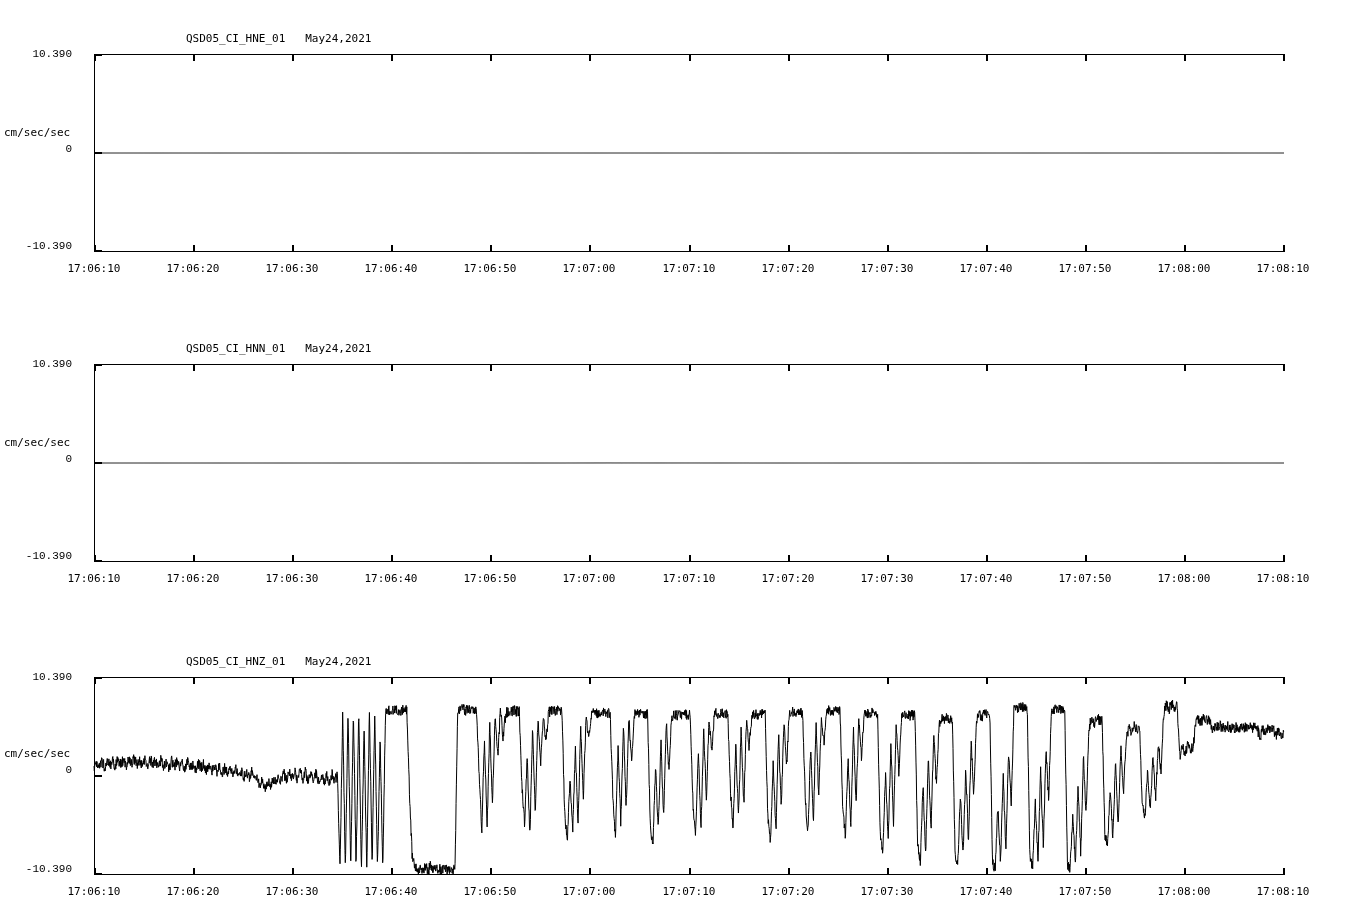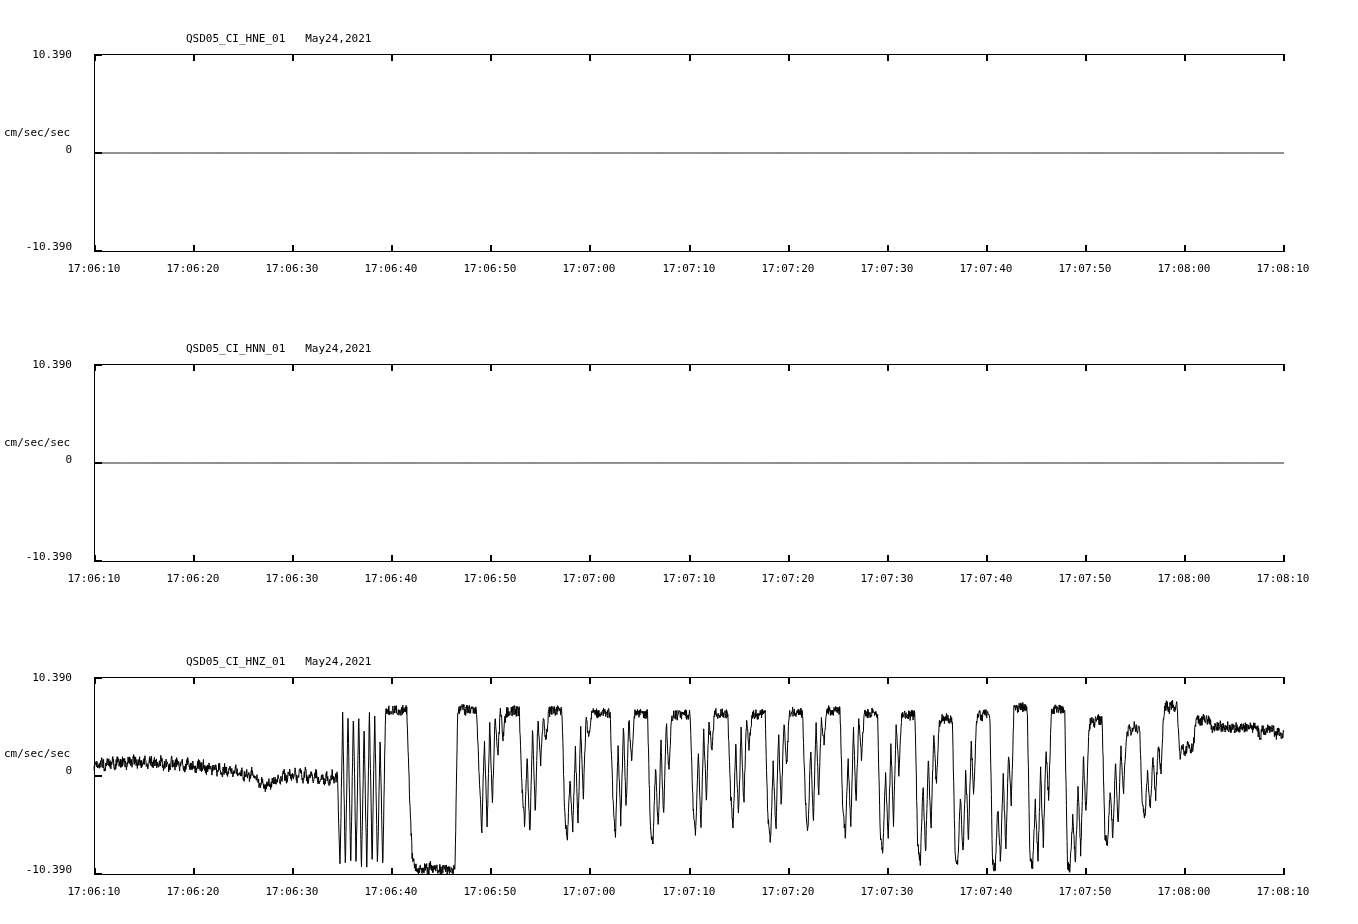--- a/index.html
+++ b/index.html
@@ -43,20 +43,21 @@
     position: absolute;
     font-size: 11px;
     white-space: pre;
     text-align: left;
   }
   .ytick-label {
     position: absolute;
     font-size: 11px;
     white-space: pre;
     text-align: right;
+    font-family: Liberation Mono, monospace;
   }
   .xtick-label {
     position: absolute;
     font-size: 11px;
     white-space: pre;
     text-align: center;
   }
   .tick {
     position: absolute;
     background: #000;

